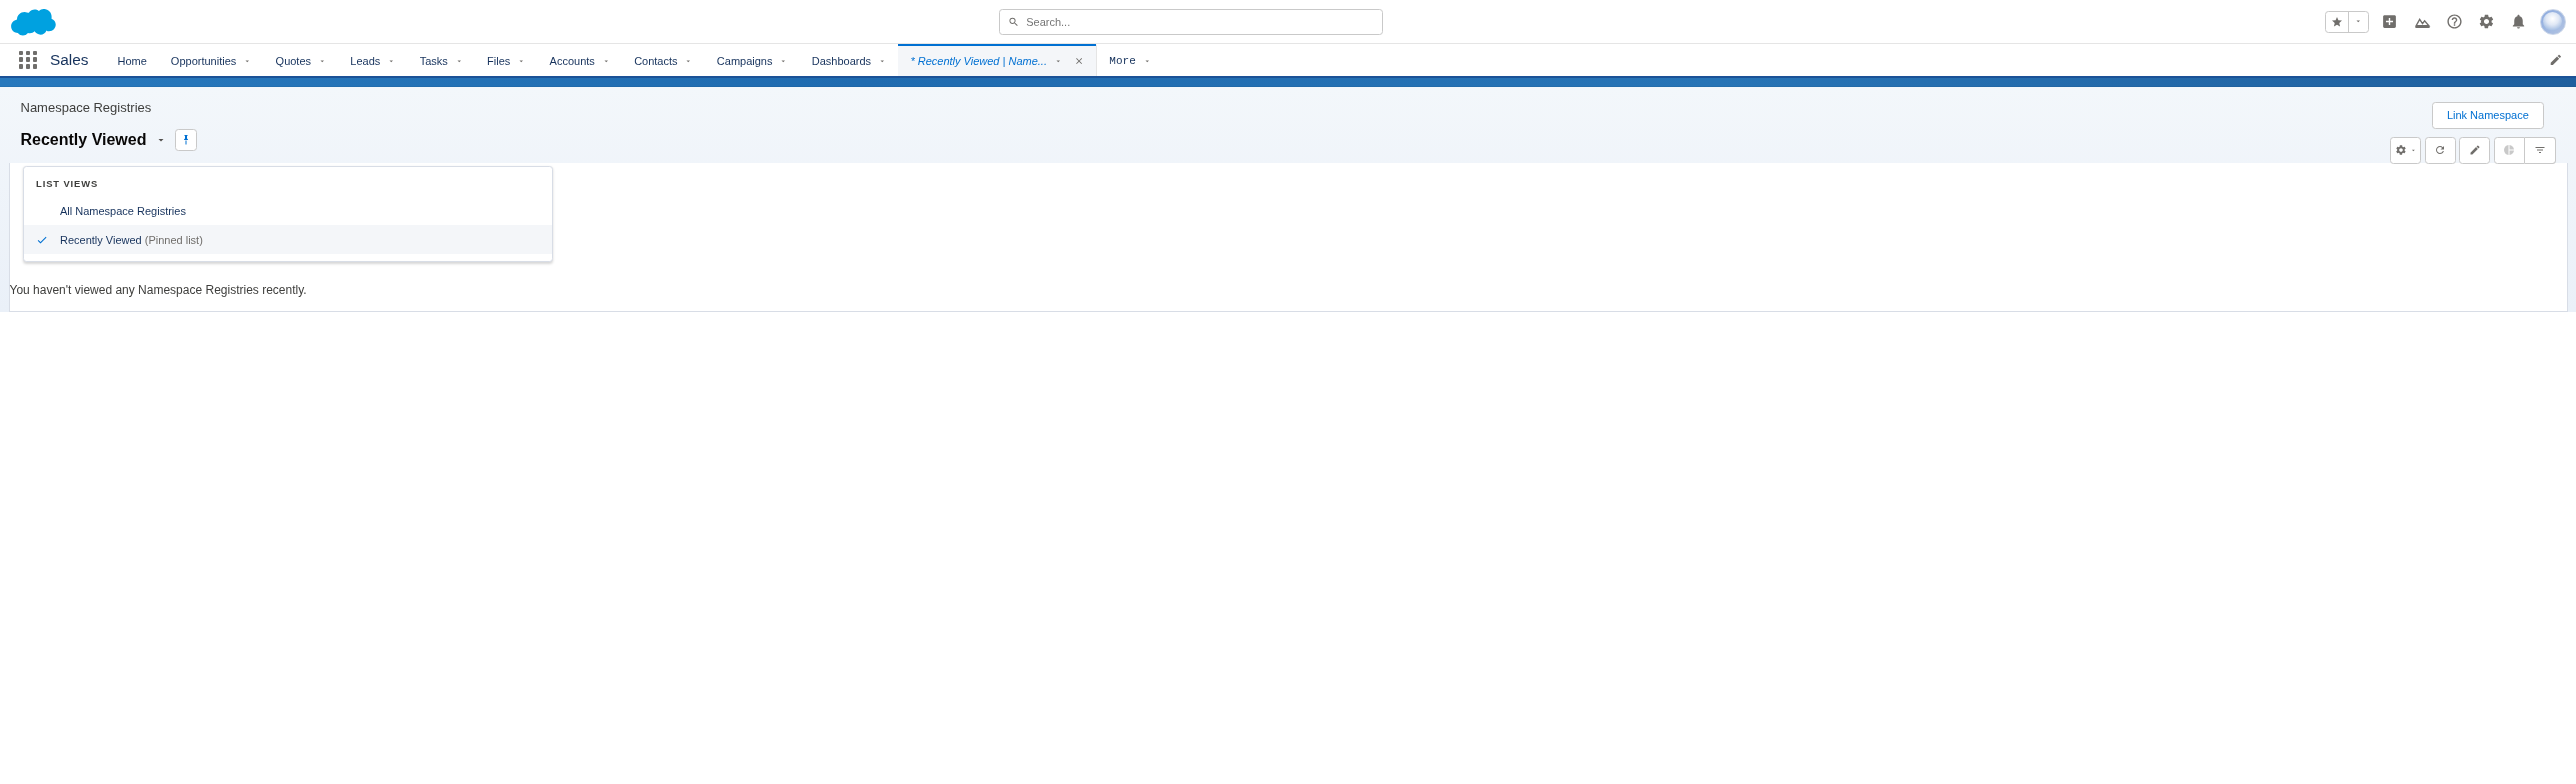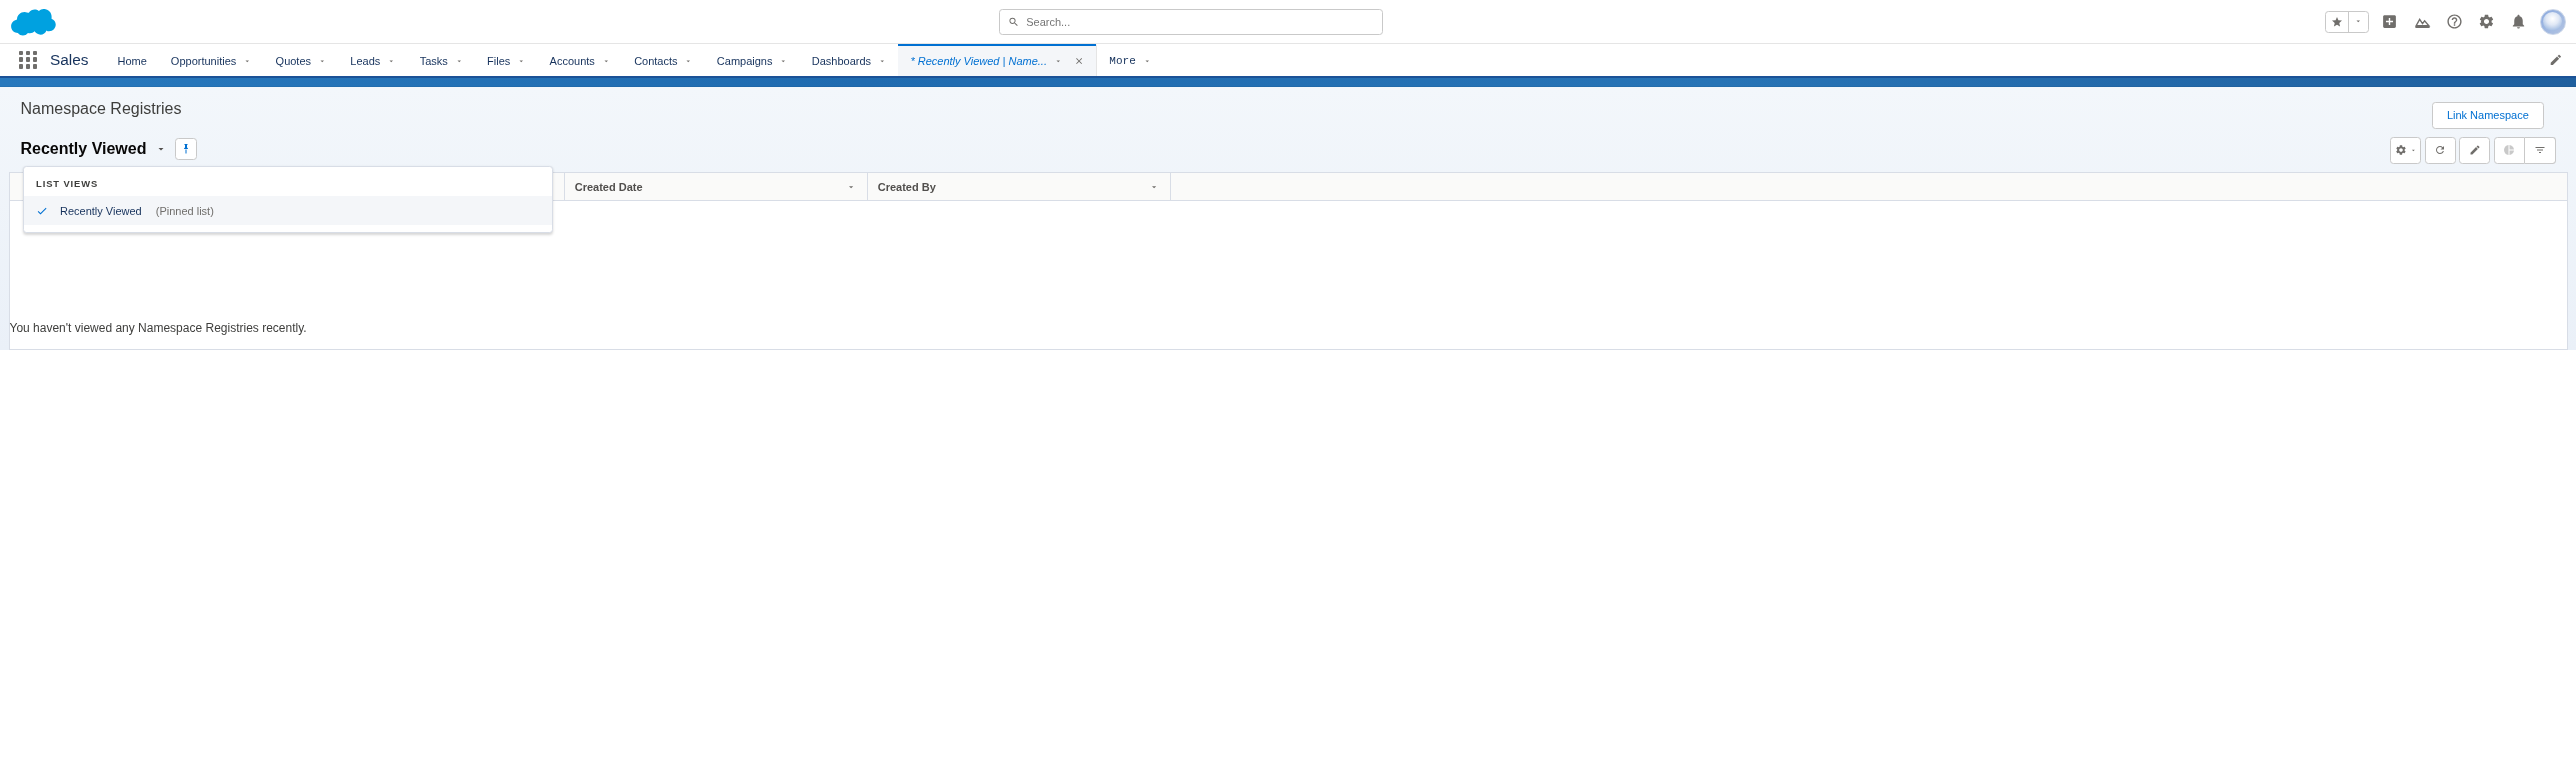--- a/index.html
+++ b/index.html
@@ -34,21 +34,21 @@
     .nav-close { margin-left: 5.1px; color: #706e6b; cursor: pointer; }
     .nav-edit { margin-left: auto; margin-right: 13.7px; cursor: pointer; color: #706e6b; }
     .more-item { border-left: 0.9px solid #e5e5e5; font-family: Liberation Mono, monospace; }
     
     
     .band { height: 8.5px; background: linear-gradient(90deg, #2879bd, #1f6bb0, #2774b6, #1f5f9e); border-bottom: 0.9px solid rgba(0,0,0,.05); }
     
     
     .page-wrap { padding: 0 8.5px; background: linear-gradient(180deg, #f3f7fb 0%, #eaf0f8 100%); position: relative; }
     .page-header { padding: 13.7px 12px 12px; position: relative; }
-    .obj-label { font-size: 16px; color: #3e3e3c; margin-bottom: 20px; }
+    .obj-label { font-size: 13px; color: #3e3e3c; margin-bottom: 14px; }
     .view-row { display: flex; align-items: center; gap: 8.5px; }
     .view-title { font-size: 16px; font-weight: 700; color: #080707; }
     .pin-box { width: 22px; height: 22px; border: 0.9px solid #c9c9c9; border-radius: 3.4px; background: #fff; display: flex; align-items: center; justify-content: center; cursor: pointer; }
     .pin-box svg { width: 12px; height: 12px; fill: #0070d2; }
     .page-actions-top { position: absolute; right: 24px; top: 15.4px; }
     .page-actions-bottom { position: absolute; right: 12px; top: 50px; display: flex; gap: 0; }
     .btn { height: 27px; padding: 0 13.7px; border: 0.9px solid #c9c9c9; border-radius: 3.4px; background: #fff; font-size: 11px; color: #0070d2; cursor: pointer; display: flex; align-items: center; }
     .ibtn { height: 27px; width: 31px; border: 0.9px solid #c9c9c9; background: #fff; display: flex; align-items: center; justify-content: center; cursor: pointer; color: #706e6b; }
     .ibtn:first-child { border-radius: 3.4px; margin-right: 3.4px; }
     .ibtn:nth-child(2) { border-radius: 3.4px; margin-right: 3.4px; }
@@ -59,21 +59,21 @@
     .ibtn-group .ibtn:last-child { border-radius: 0 3.4px 3.4px 0; border-left: none; }
     .ibtn.disabled { color: #c9c9c9; cursor: default; }
     .gear-drop .chev-tiny { width: 6.8px; height: 6.8px; margin-left: 2.6px; }
     
     
     .dropdown { position: absolute; left: 23px; top: 79px; width: 530px; background: #fff; border: 0.9px solid #d8dde6; border-radius: 3.4px; box-shadow: 0 1.7px 2.6px rgba(0,0,0,.16); z-index: 10; padding: 6.8px 0; }
     .dd-header { font-size: 9.4px; letter-spacing: 0.9px; color: #3e3e3c; padding: 5.1px 12px 6.8px; font-weight: 600; }
     .dd-item { display: flex; align-items: center; padding: 8.5px 12px 8.5px 36px; cursor: pointer; font-size: 11px; color: #16325c; position: relative; }
     .dd-item.selected { background: #f4f6f9; }
     .dd-check { position: absolute; left: 12px; color: #0070d2; }
-    .dd-suffix { color: #706e6b; margin-left: 14px; }
+    .dd-suffix { color: #706e6b; margin-left: 3px; }
     
     
     .table-wrap { background: #fff; border: 0.9px solid #d8dde6; border-top: none; }
     .thead { display: flex; background: #fafaf9; border-top: 0.9px solid #d8dde6; border-bottom: 0.9px solid #d8dde6; height: 29px; }
     .th { display: flex; align-items: center; padding: 0 10.2px; font-size: 11px; font-weight: 700; color: #514f4d; border-right: 0.9px solid #d8dde6; position: relative; }
     .th .sort-chev { margin-left: auto; color: #706e6b; }
     .th-spacer { flex: 0 0 555px; }
     .th-col { flex: 0 0 303px; }
     .th-actions { flex: 0 0 34px; border-right: none; }
     
@@ -286,54 +286,31 @@
             <svg width="12" height="12" viewBox="0 0 24 24">
               <path fill="#706e6b" d="M10 18h4v-2h-4v2zM3 6v2h18V6H3zm3 7h12v-2H6v2z"></path>
             </svg>
           </div>
       </div>
     </div>
   </div>
 
   <div class="dropdown">
     <div class="dd-header">LIST VIEWS</div>
+    <div class="dd-item">
+      <span>All Namespace Registries</span>
+    </div>
     <div class="dd-item selected">
       <span class="dd-check">
           <svg width="12" height="12" viewBox="0 0 24 24">
             <path fill="#0070d2" d="M9 16.17L4.83 12l-1.42 1.41L9 19 21 7l-1.41-1.41z"></path>
           </svg>
         </span>
       <span>Recently Viewed</span>
       <span class="dd-suffix">(Pinned list)</span>
     </div>
   </div>
 
   <div class="table-wrap">
-    <div class="thead">
-      <div class="th th-spacer">
-        <span class="sort-chev">
-            <svg width="10.2" height="10.2" viewBox="0 0 24 24">
-              <path fill="#706e6b" d="M7 10l5 5 5-5z"></path>
-            </svg>
-          </span>
-      </div>
-      <div class="th th-col">
-        <span>Created Date</span>
-        <span class="sort-chev">
-            <svg width="10.2" height="10.2" viewBox="0 0 24 24">
-              <path fill="#706e6b" d="M7 10l5 5 5-5z"></path>
-            </svg>
-          </span>
-      </div>
-      <div class="th th-col">
-        <span>Created By</span>
-        <span class="sort-chev">
-            <svg width="10.2" height="10.2" viewBox="0 0 24 24">
-              <path fill="#706e6b" d="M7 10l5 5 5-5z"></path>
-            </svg>
-          </span>
-      </div>
-      <div class="th th-actions"></div>
-    </div>
     <div class="empty-msg">You haven't viewed any Namespace Registries recently.</div>
   </div>
 </div>
 
 
 </body></html>

